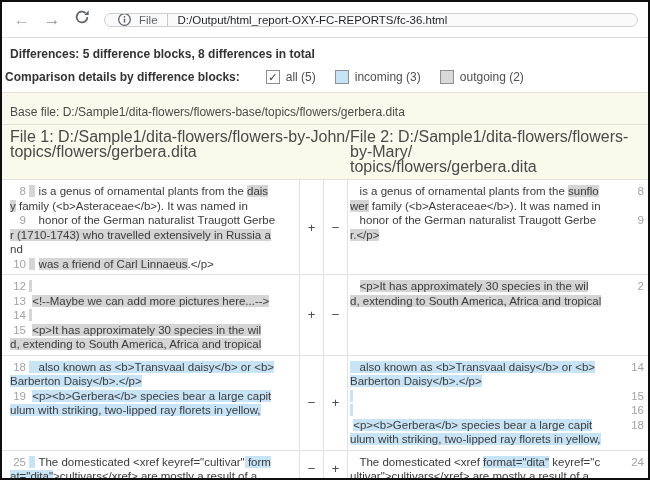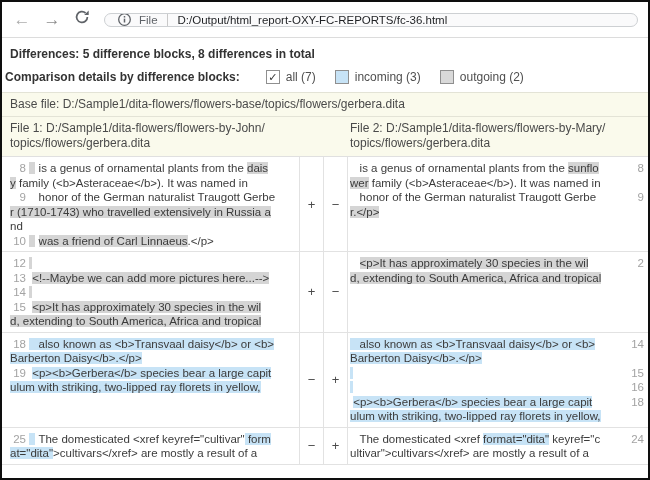--- a/index.html
+++ b/index.html
@@ -27,23 +27,23 @@
   .filter-row { display:flex; align-items:center; margin:9px 8px 8px 3px; }
   .filter-label { font-size:12px; font-weight:bold; color:#333; margin-right:26px; }
   .cb-group { display:flex; align-items:center; margin-right:19px; }
   .cb { width:14px; height:14px; border:1px solid #8f8f8f; display:flex; align-items:center;
         justify-content:center; font-size:11px; color:#333; background:#fff; }
   .cb-label { font-size:12px; color:#4f4f4f; margin-left:6px; }
 
   
   .cmp-table { width:100%; }
   .row-base { background:#fafaec; border-top:1px solid #e3e3d6; border-bottom:1px solid #e3e3d6;
-              padding:4px 8px 5px 8px; font-size:12px; color:#4a4a4a; }
+              padding:12px 8px 5px 8px; font-size:12px; color:#4a4a4a; }
   .row-files { background:#fafaec; border-bottom:1px solid #e0e0e0; display:flex; padding:4px 0 5px 0; }
-  .fcell { font-size:12px; color:#4a4a4a; line-height:15px; white-space:pre-line; }
+  .fcell { font-size:16px; color:#4a4a4a; line-height:15px; white-space:pre-line; }
   .fcell.f1 { width:348px; padding-left:8px; }
   .fcell.f2 { flex:1; }
 
   .diff-row { display:flex; border-bottom:1px solid #e2e2e2; background:#fff; }
   .cell-left  { width:298px; padding:4px 2px 3px 8px; border-right:1px solid #e2e2e2; overflow:hidden; }
   .gut { width:24px; border-right:1px solid #e2e2e2; display:flex; align-items:center;
          justify-content:center; font-size:13px; color:#4a4a4a; }
   .cell-right { flex:1; padding:4px 4px 3px 2px; overflow:hidden; }
   .line { white-space:pre; font-size:11.5px; line-height:14.5px; color:#3b3b3b; }
   .num  { display:inline-block; width:16px; text-align:right; margin-right:3px; color:#a3a3a3; }
@@ -87,21 +87,21 @@
   </div>
 
   <div class="content">
 
     <div class="summary">Differences: 5 difference blocks, 8 differences in total</div>
 
     <div class="filter-row">
       <span class="filter-label">Comparison details by difference blocks:</span>
       <span class="cb-group">
         <span class="cb cb-all" style="background: rgb(255, 255, 255);">✓</span>
-        <span class="cb-label">all (7)</span>
+        <span class="cb-label">all (5)</span>
       </span>
       <span class="cb-group">
         <span class="cb cb-inc" style="background: rgb(199, 227, 246);"></span>
         <span class="cb-label">incoming (3)</span>
       </span>
       <span class="cb-group">
         <span class="cb cb-out" style="background: rgb(217, 217, 217);"></span>
         <span class="cb-label">outgoing (2)</span>
       </span>
     </div>

